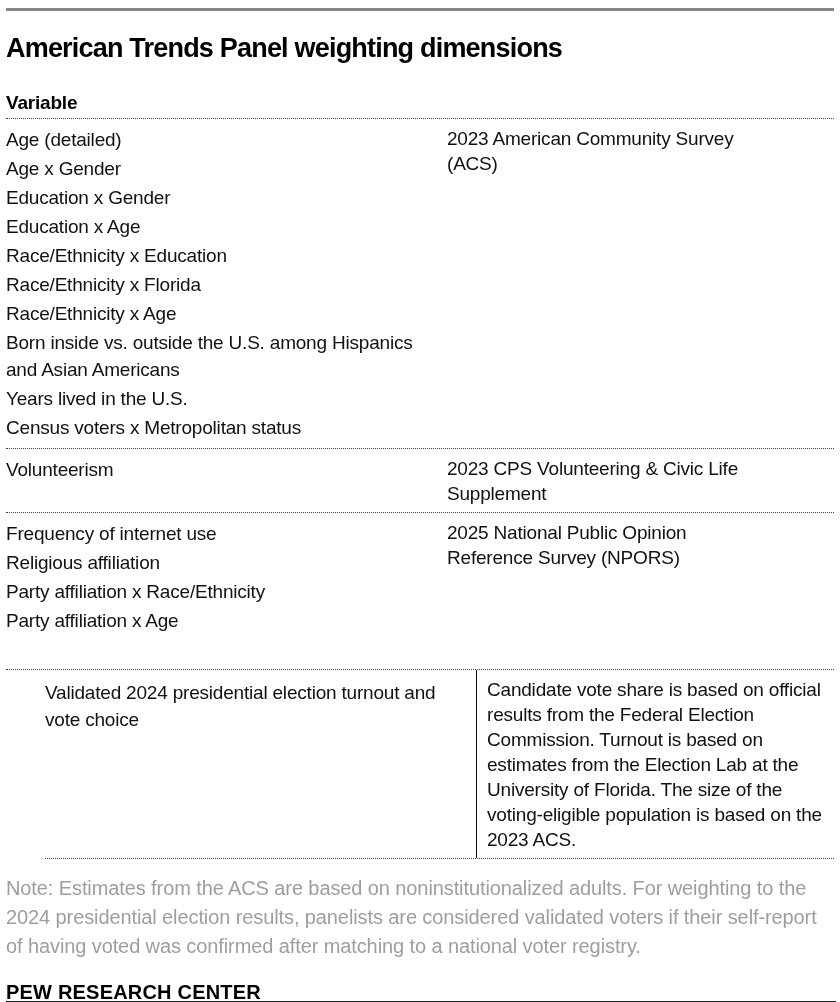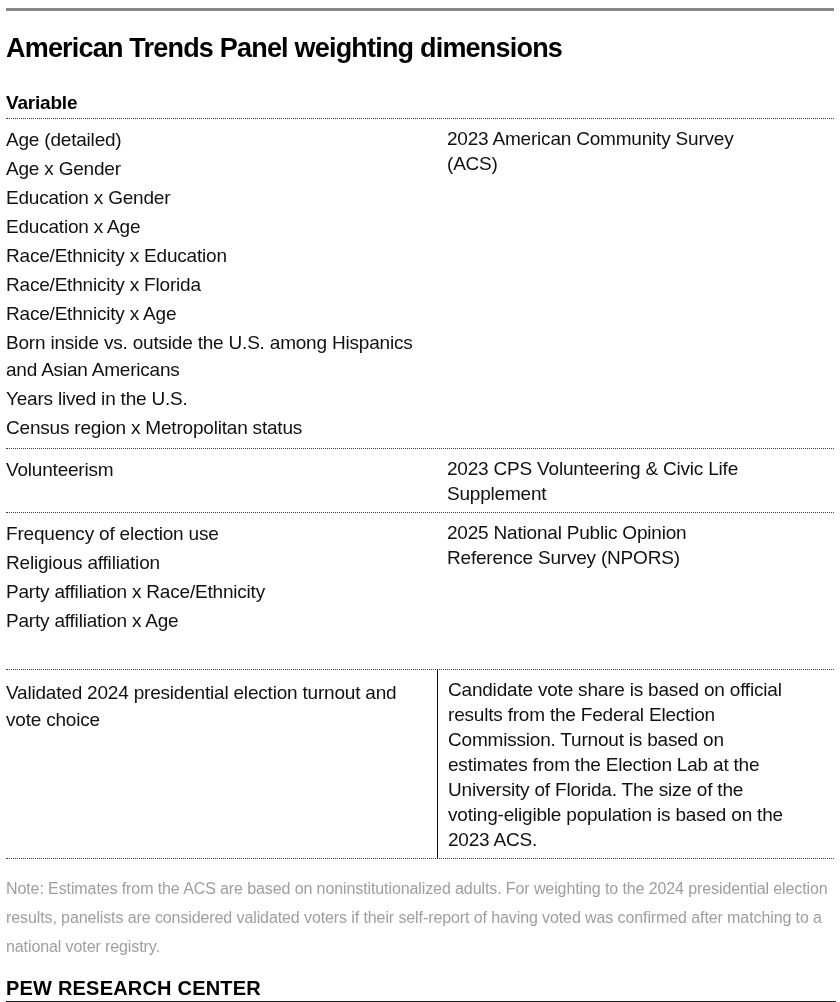--- a/index.html
+++ b/index.html
@@ -58,25 +58,25 @@
   }
   .cell-text { max-width: 330px; line-height: 25px; }
 
   
   .trow.row-2 .col-var { padding-bottom: 34px; }
 
   
   .trow.row-3 .col-src { border-left: 1.5px solid #0d0d0d; }
   .trow.row-3 .cell-text { max-width: 337px; }
   .trow.row-3 .col-var { padding-top: 8px; }
-  .trow.row-3 { min-height: 181px; }
+  .trow.row-3 { min-height: 181px; margin-left: 39px; }
 
   .note {
     margin-top: 15px;
-    font-size: 16px;
+    font-size: 20px;
     line-height: 29px;
     color: #9e9e9e;
     letter-spacing: -0.1px;
     max-width: 828px;
   }
   .brand {
     margin-top: 11px;
     font-size: 20px;
     font-weight: bold;
     color: #000;
@@ -106,37 +106,37 @@
         <div class="col-var">
           <div class="var-item">Age (detailed)</div>
           <div class="var-item">Age x Gender</div>
           <div class="var-item">Education x Gender</div>
           <div class="var-item">Education x Age</div>
           <div class="var-item">Race/Ethnicity x Education</div>
           <div class="var-item">Race/Ethnicity x Florida</div>
           <div class="var-item">Race/Ethnicity x Age</div>
           <div class="var-item">Born inside vs. outside the U.S. among Hispanics and Asian Americans</div>
           <div class="var-item">Years lived in the U.S.</div>
-          <div class="var-item">Census region x Metropolitan status</div>
+          <div class="var-item">Census voters x Metropolitan status</div>
         </div>
         <div class="col-src">
           <div class="cell-text">2023 American Community Survey (ACS)</div>
         </div>
       </div>
       <div class="trow row-1">
         <div class="col-var">
           <div class="var-item">Volunteerism</div>
         </div>
         <div class="col-src">
           <div class="cell-text">2023 CPS Volunteering &amp; Civic Life Supplement</div>
         </div>
       </div>
       <div class="trow row-2">
         <div class="col-var">
-          <div class="var-item">Frequency of election use</div>
+          <div class="var-item">Frequency of internet use</div>
           <div class="var-item">Religious affiliation</div>
           <div class="var-item">Party affiliation x Race/Ethnicity</div>
           <div class="var-item">Party affiliation x Age</div>
         </div>
         <div class="col-src">
           <div class="cell-text">2025 National Public Opinion Reference Survey (NPORS)</div>
         </div>
       </div>
       <div class="trow row-3">
         <div class="col-var">

